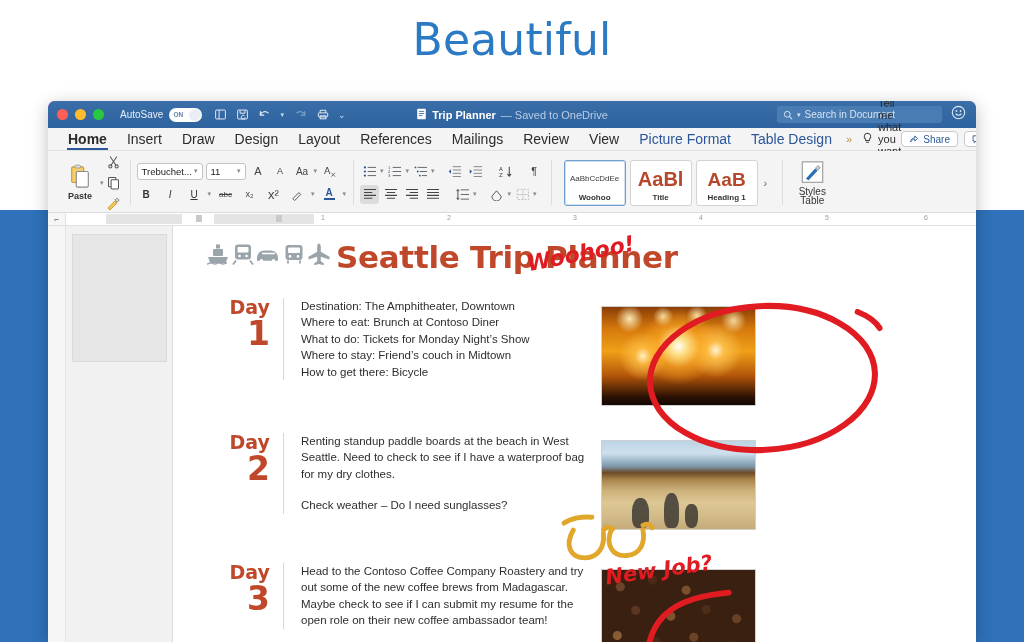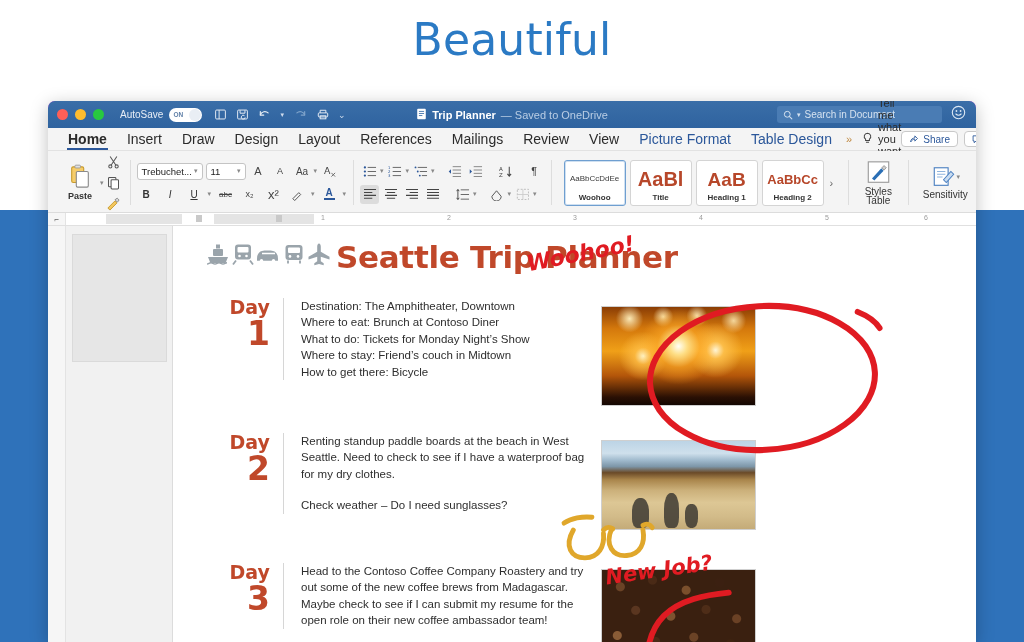--- a/index.html
+++ b/index.html
@@ -558,53 +558,36 @@
           <span class="style-name">Woohoo</span>
         </div>
         <div class="style-card">
           <span class="style-prev title">AaBl</span>
           <span class="style-name">Title</span>
         </div>
         <div class="style-card">
           <span class="style-prev h1">AaB</span>
           <span class="style-name">Heading 1</span>
         </div>
-        <div class="style-card">
-          <span class="style-prev h2">AaBbCc</span>
-          <span class="style-name">Heading 2</span>
-        </div>
         <span class="gal-more">›</span>
       </div>
     </div>
 
     <div class="rgroup">
       <div class="big-btn">
         <svg width="27" height="26" viewBox="0 0 28 28">
           <rect x="3" y="2" width="22" height="22" fill="#fff" stroke="#9a9a9a" stroke-width="1.2"></rect>
           <path d="M7 20 17 9l2.5 2.5L9.5 22z" fill="#2b6fb5"></path>
           <path d="M17.6 8.4 20 6l2.4 2.4-2.4 2.4z" fill="#cfcfcf" stroke="#8a8a8a" stroke-width=".9"></path>
         </svg>
         <span class="big-lbl">Styles</span>
         <span class="big-lbl" style="margin-top:-2px;">Table</span>
       </div>
     </div>
 
-    <div class="rgroup">
-      <div class="big-btn" style="width:60px;">
-        <span style="display:flex;align-items:center;gap:2px;">
-          <svg width="25" height="24" viewBox="0 0 26 26">
-            <rect x="3" y="3" width="15" height="19" fill="#fff" stroke="#4a7fc0" stroke-width="1.2"></rect>
-            <path d="M6 7h9M6 10h9M6 13h6" stroke="#8fb4dd" stroke-width="1.1"></path>
-            <path d="M13 16 21 7l3 3-8 9z" fill="#c9dcf0" stroke="#4a7fc0" stroke-width="1.1"></path>
-          </svg>
-          <span class="chev-sm">▾</span>
-        </span>
-        <span class="big-lbl">Sensitivity</span>
-      </div>
-    </div>
   </div>
 
   <div id="ruler-row">
     <div id="ruler-corner">
       <span style="font-size:8px;color:#666;">⌐</span>
     </div>
     <div id="ruler">
       <div class="ruler-margin" style="left:40px;width:76px;"></div>
       <div class="ruler-margin" style="left:148px;width:100px;"></div>
       <div class="rstop" style="left:130px;"></div>

